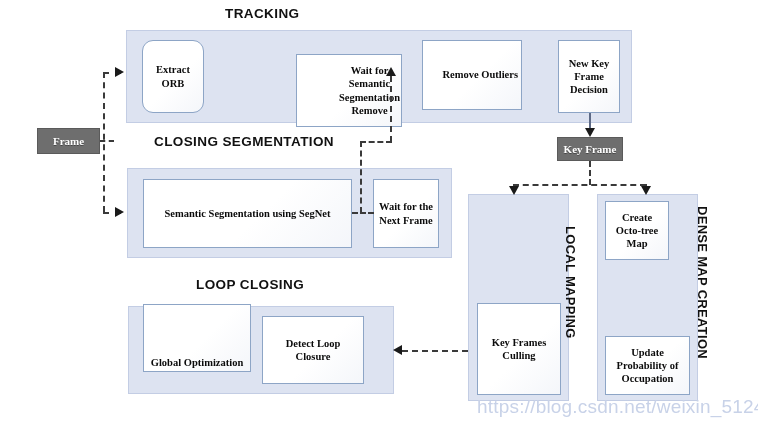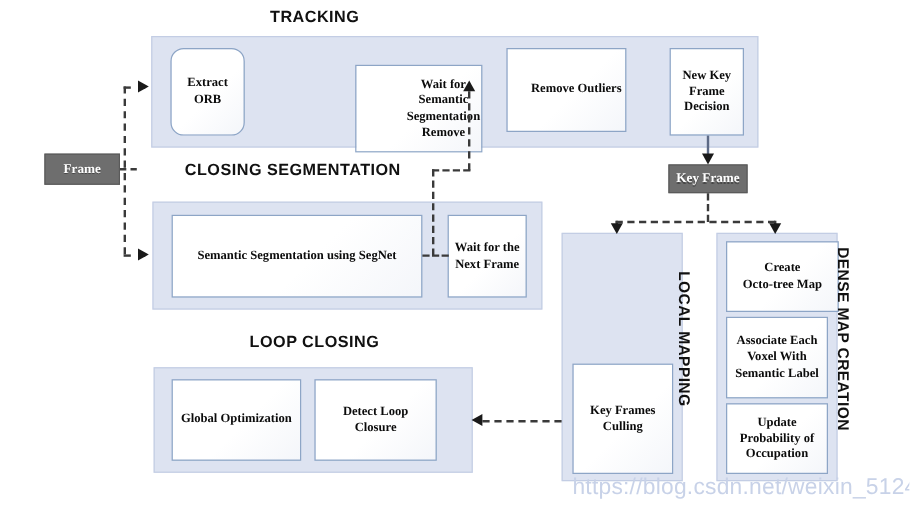--- a/index.html
+++ b/index.html
@@ -135,21 +135,21 @@
 </style>
 </head>
 <body>
 
 <div id="canvas">
 
   <div class="section-title" style="left:225px; top:6px;">TRACKING</div>
 
   <div class="section-title" style="left:154px; top:134px;">CLOSING SEGMENTATION</div>
 
-  <div class="section-title" style="left:196px; top:277px;margin-left:12px;">LOOP CLOSING</div>
+  <div class="section-title" style="left:196px; top:277px;">LOOP CLOSING</div>
 
   <div class="group" style="left:126px; top:30px; width:506px; height:93px;"></div>
 
   <div class="pbox" style="left:142px; top:40px; width:62px; height:73px;border-radius:11px;">
     <span>
       <span>Extract</span>
       <span>ORB</span>
     </span>
   </div>
 
@@ -188,21 +188,21 @@
 
   <div class="pbox" style="left:373px; top:179px; width:66px; height:69px;">
     <span>
       <span>Wait for the</span>
       <span>Next Frame</span>
     </span>
   </div>
 
   <div class="group" style="left:128px; top:306px; width:266px; height:88px;"></div>
 
-  <div class="pbox" style="left:143px; top:316px; width:108px; height:68px;">
+  <div class="pbox" style="left:143px; top:304px; width:108px; height:68px;align-items:flex-end;">
     <span>
       <span>Global Optimization</span>
     </span>
   </div>
 
   <div class="pbox" style="left:262px; top:316px; width:102px; height:68px;">
     <span>
       <span>Detect Loop</span>
       <span>Closure</span>
     </span>
@@ -215,34 +215,27 @@
     <span>
       <span>Key Frames</span>
       <span>Culling</span>
     </span>
   </div>
 
   <div class="vlabel" style="left:578px; top:226px;">LOCAL MAPPING</div>
 
   <div class="group" style="left:597px; top:194px; width:101px; height:207px;"></div>
 
-  <div class="pbox" style="left:605px; top:201px; width:94px; height:59px;">
+  <div class="pbox" style="left:605px; top:201px; width:64px; height:59px;">
     <span>
       <span>Create</span>
       <span>Octo-tree Map</span>
     </span>
   </div>
 
-  <div class="pbox" style="left:605px; top:264px; width:85px; height:68px;">
-    <span>
-      <span>Associate Each</span>
-      <span>Voxel With</span>
-      <span>Semantic Label</span>
-    </span>
-  </div>
 
   <div class="pbox" style="left:605px; top:336px; width:85px; height:59px;">
     <span>
       <span>Update</span>
       <span>Probability of</span>
       <span>Occupation</span>
     </span>
   </div>
 
   <div class="vlabel" style="left:710px; top:206px;">DENSE MAP CREATION</div>

